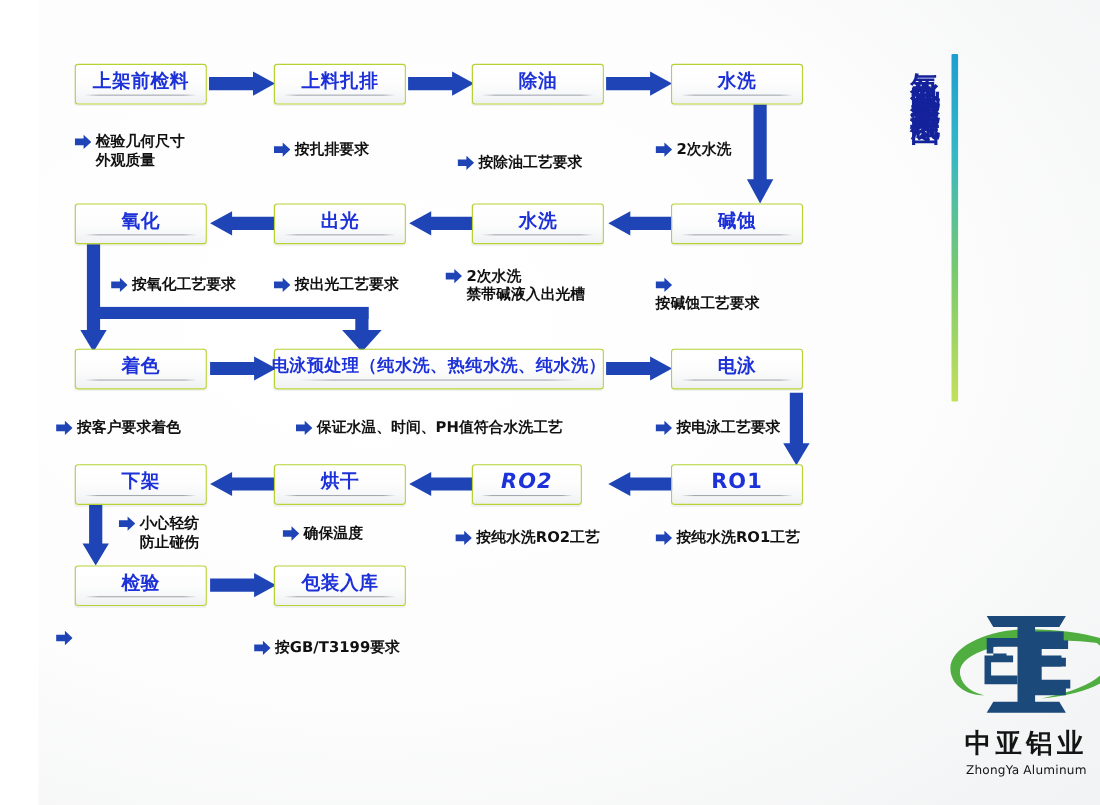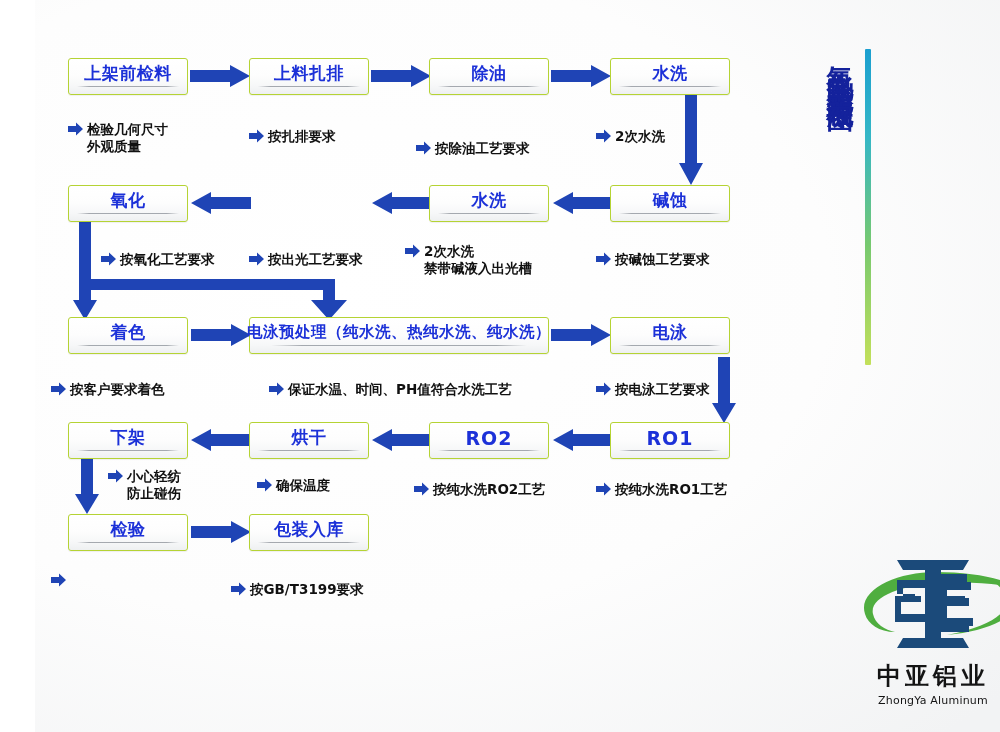--- a/index.html
+++ b/index.html
@@ -250,38 +250,41 @@
   <div class="node" style="left:575px; top:58px;  width:120px; height:37px;">
       <span class="node-label">水洗</span>
     </div>
 
   <div class="node" style="left:575px; top:185px; width:120px; height:37px;">
       <span class="node-label">碱蚀</span>
     </div>
   <div class="node" style="left:394px; top:185px; width:120px; height:37px;">
       <span class="node-label">水洗</span>
     </div>
+  <div class="node" style="left:214px; top:185px; width:120px; height:37px;">
+      <span class="node-label">出光</span>
+    </div>
   <div class="node" style="left:33px;  top:185px; width:120px; height:37px;">
       <span class="node-label">氧化</span>
     </div>
 
   <div class="node" style="left:33px;  top:317px; width:120px; height:37px;">
       <span class="node-label">着色</span>
     </div>
   <div class="node wide-label" style="left:214px; top:317px; width:300px; height:37px;">
       <span class="node-label">电泳预处理（纯水洗、热纯水洗、纯水洗）</span>
     </div>
   <div class="node" style="left:575px; top:317px; width:120px; height:37px;">
       <span class="node-label">电泳</span>
     </div>
 
   <div class="node latin" style="left:575px; top:422px; width:120px; height:37px;">
       <span class="node-label">RO1</span>
     </div>
-  <div class="node latin" style="left:394px; top:422px; width:120px; height:37px;">
+  <div class="node latin" style="left:394px; top:422px; width:100px; height:37px;font-style:italic;">
       <span class="node-label">RO2</span>
     </div>
   <div class="node" style="left:214px; top:422px; width:120px; height:37px;">
       <span class="node-label">烘干</span>
     </div>
   <div class="node" style="left:33px;  top:422px; width:120px; height:37px;">
       <span class="node-label">下架</span>
     </div>
 
   <div class="node" style="left:33px;  top:514px; width:120px; height:37px;">
@@ -329,21 +332,21 @@
         </svg></span>
     <span class="note-text">按出光工艺要求</span>
   </div>
   <div class="note" style="left:370px; top:243px;">
     <span class="bullet"><svg width="15" height="14" viewBox="0 0 15 14">
           <path d="M0,4 L8,4 L8,0.5 L15,7 L8,13.5 L8,10 L0,10 Z" fill="#1f44b5"></path>
         </svg></span>
     <span class="note-text">2次水洗
 禁带碱液入出光槽</span>
   </div>
-  <div class="note" style="left:561px; top:251px;">
+  <div class="note" style="left:561px; top:251px;flex-direction:column;">
     <span class="bullet"><svg width="15" height="14" viewBox="0 0 15 14">
           <path d="M0,4 L8,4 L8,0.5 L15,7 L8,13.5 L8,10 L0,10 Z" fill="#1f44b5"></path>
         </svg></span>
     <span class="note-text">按碱蚀工艺要求</span>
   </div>
 
   <div class="note" style="left:16px; top:381px;">
     <span class="bullet"><svg width="15" height="14" viewBox="0 0 15 14">
           <path d="M0,4 L8,4 L8,0.5 L15,7 L8,13.5 L8,10 L0,10 Z" fill="#1f44b5"></path>
         </svg></span>

